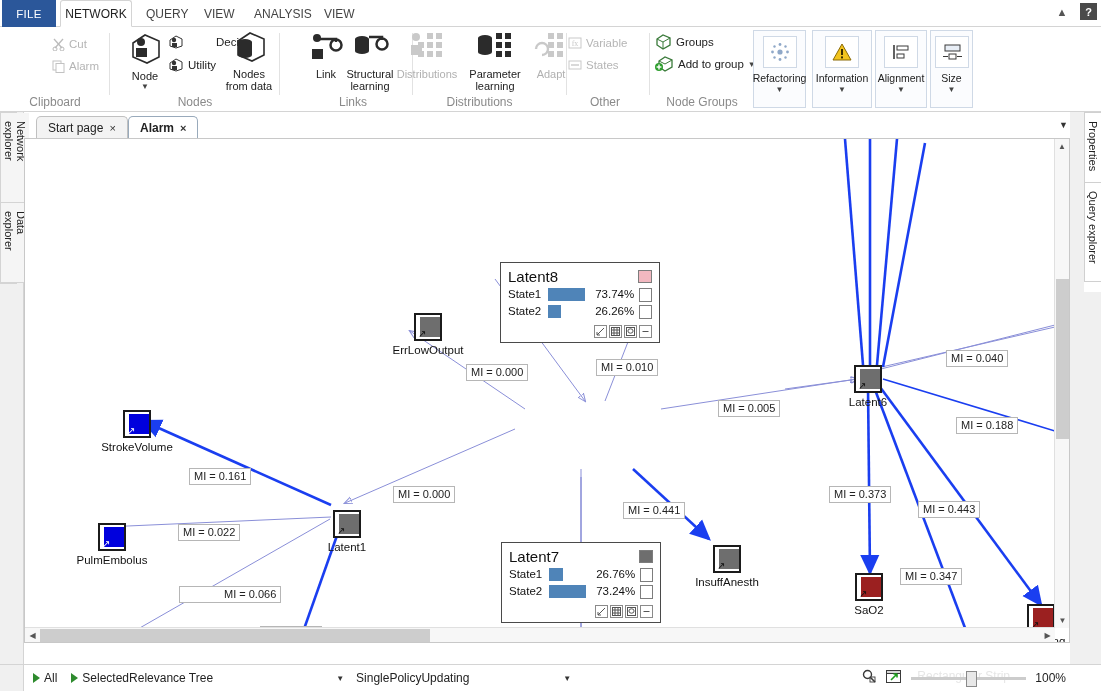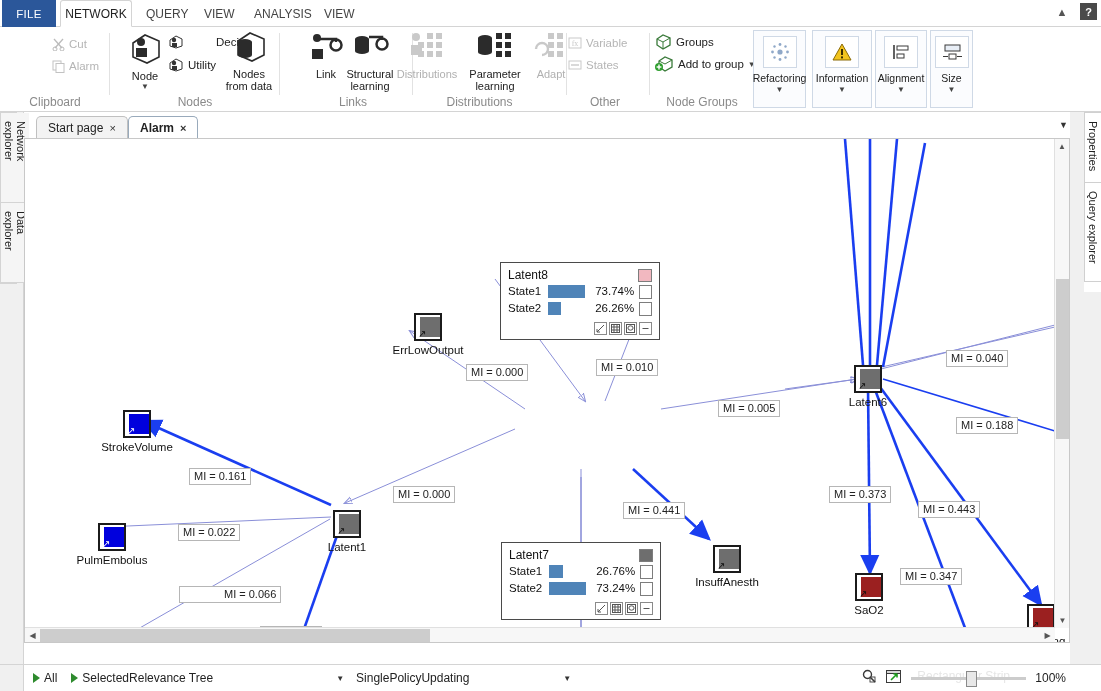--- a/index.html
+++ b/index.html
@@ -153,21 +153,21 @@
     font-size: 11px; color: #222; padding: 1px 4px; white-space: nowrap;
     line-height: 13px;
   }
 
   
   .monitor {
     position: absolute; background: #fff; border: 1.5px solid #4a4a4a;
     padding: 5px 7px 4px 7px; width: 160px;
   }
   .monitor .mhead { display:flex; align-items:center; justify-content:space-between; margin-bottom:3px; }
-  .monitor .mtitle { font-size: 12px; color:#111; }
+  .monitor .mtitle { font-size: 15px; color:#111; }
   .monitor .mswatch { width: 14px; height: 13px; border: 1px solid #7d7d7d; }
   .monitor .mrow { display:flex; height:17px; }
   .monitor .mname { width: 44px; font-size: 11.5px; color:#111; }
   .monitor .mbarwrap { width: 50px; }
   .monitor .mbar { height: 13px; background: #4f84b8; }
   .monitor .mpct { width: 46px; text-align:right; font-size: 11.5px; color:#111; }
   .monitor .mchk { width: 14px; height: 14px; border: 1px solid #7d7d7d; background:#fff; margin-left: 5px; }
   .monitor .mtools { display:flex; justify-content:flex-end; gap:2px; margin-top:3px; }
   .monitor .mtools .tbtn {
     width: 13px; height: 13px; border: 1px solid #8a8a8a; background: #fff;

